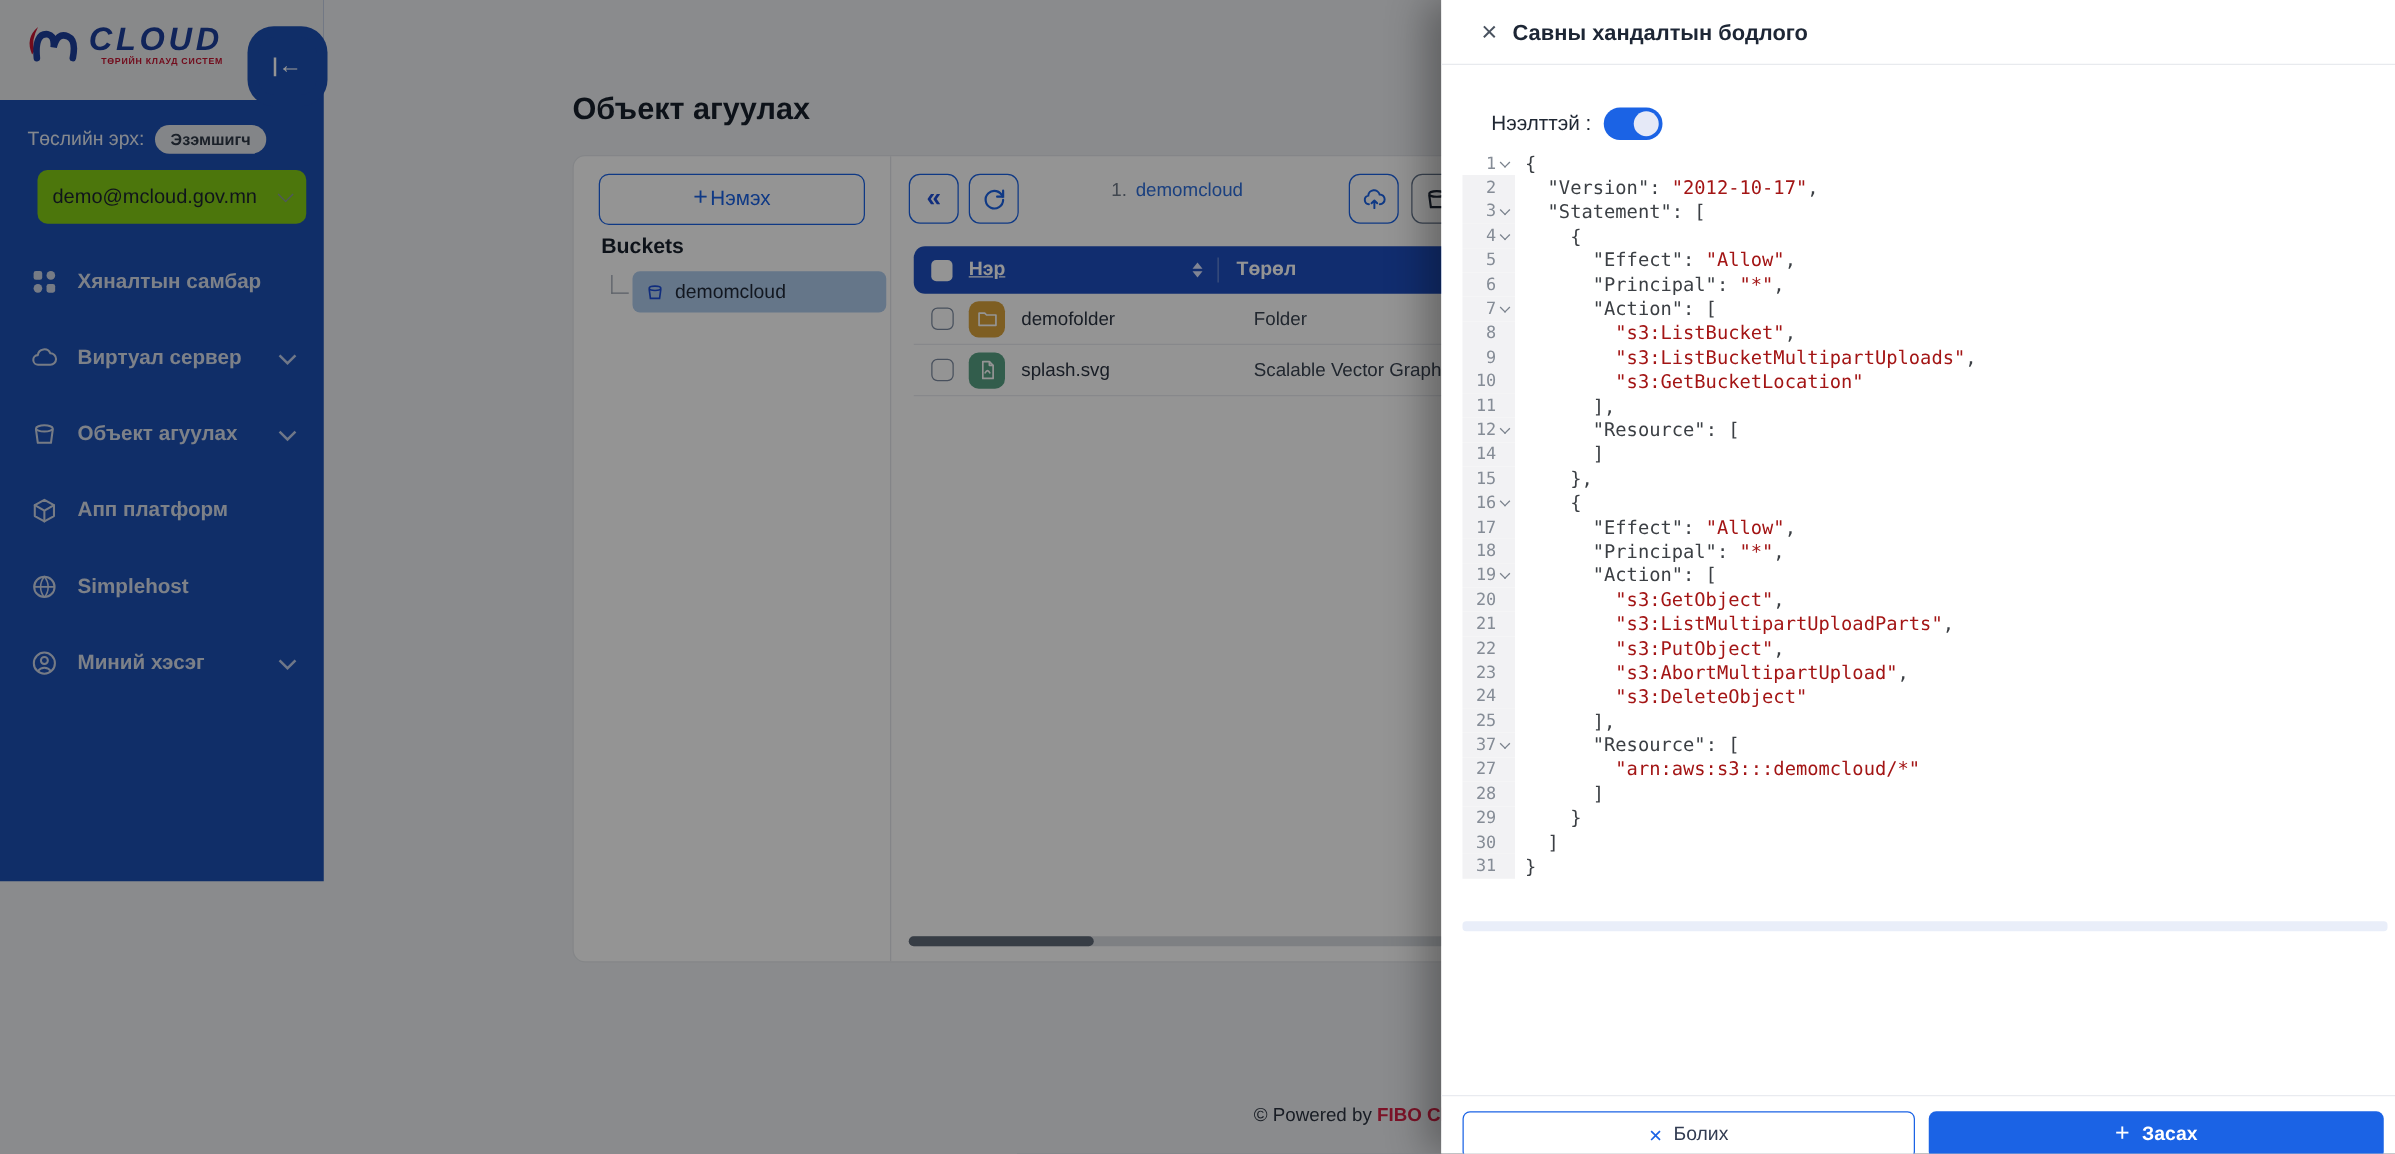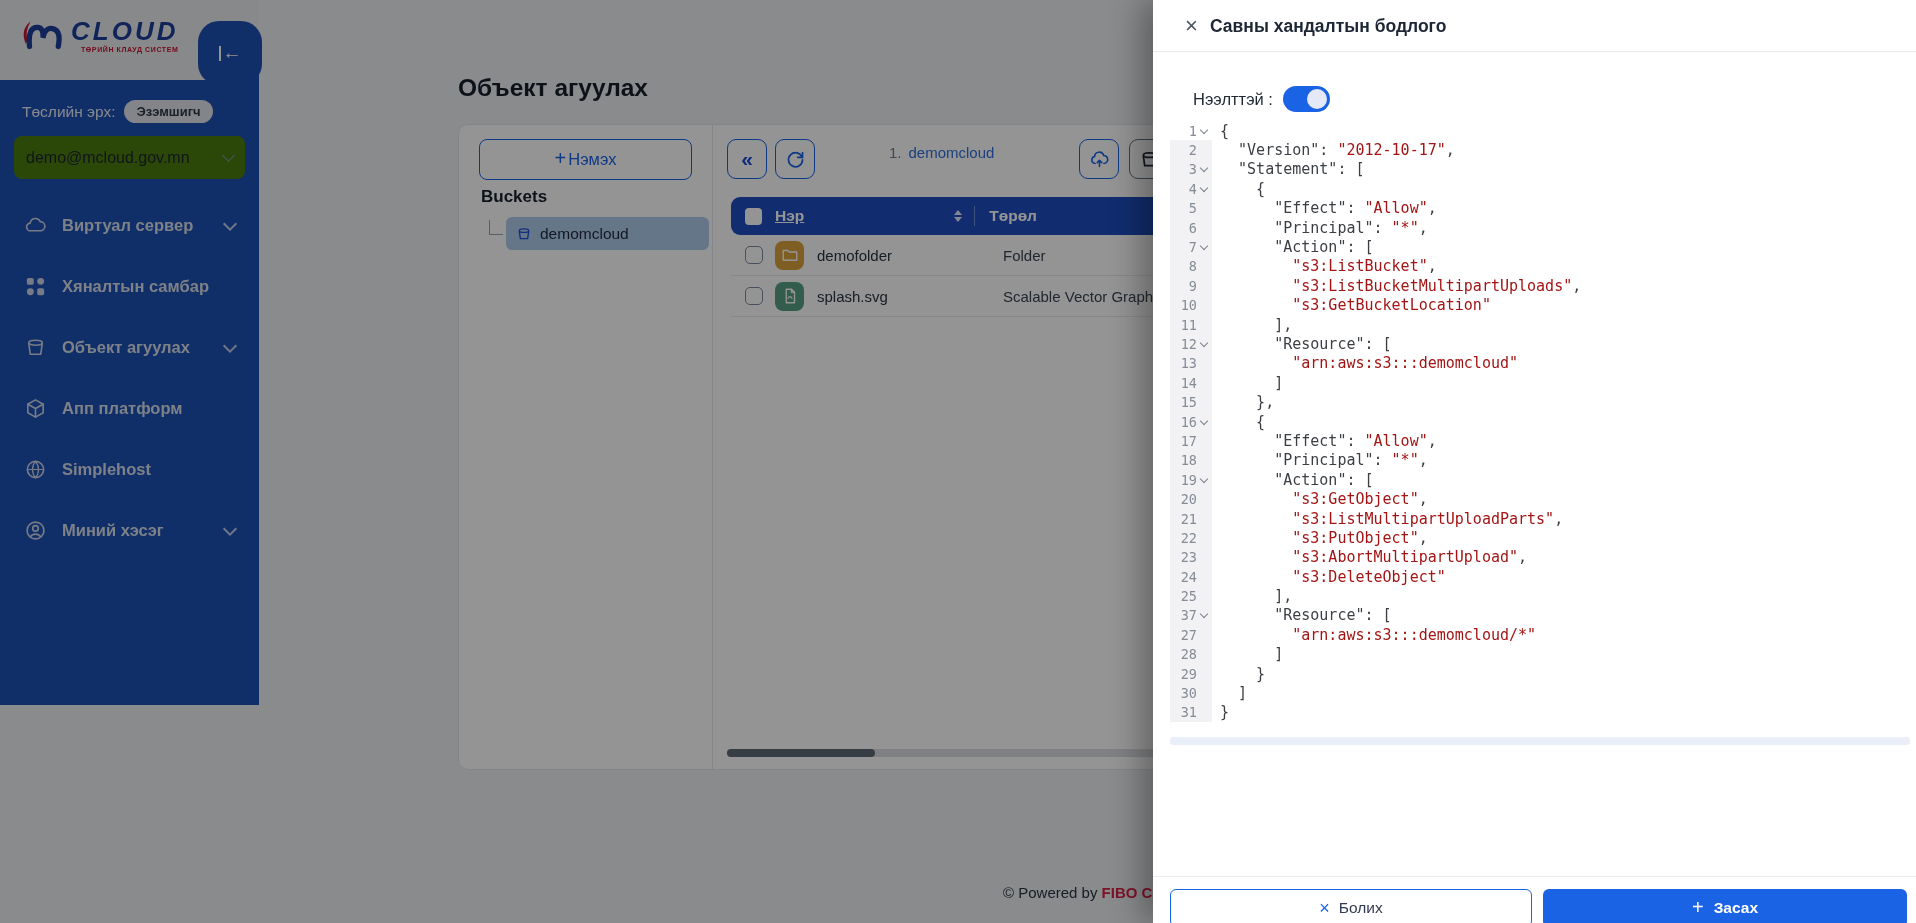--- a/index.html
+++ b/index.html
@@ -13,21 +13,21 @@
   .brand{font-size:26px;font-weight:700;font-style:italic;letter-spacing:3px;color:#1c3e9c;line-height:26px;}
   .brand-sub{font-size:7px;font-weight:700;letter-spacing:.6px;color:var(--c-brand-red,#c41531);text-align:right;margin-top:2px;}
   .collapse-btn{position:absolute;left:207px;top:30px;width:46px;height:46px;border:none;cursor:pointer;
     border-radius:12px;background:var(--c-sidebar,#1d50b4);box-shadow:0 0 0 9px var(--c-sidebar,#1d50b4);
     display:flex;align-items:center;justify-content:center;}
   .col-icon{color:#fff;font-size:19px;display:flex;align-items:center;gap:2px;}
   .col-icon .bar{display:inline-block;width:2px;height:15px;background:#fff;}
   .side-body{position:absolute;left:0;top:80px;width:259px;padding:20px 14px 0 14px;box-sizing:border-box;}
   .role-row{display:flex;align-items:center;gap:9px;color:#e6ebf4;font-size:15.5px;padding-left:8px;margin-bottom:13px;}
   .badge{background:#e2e5ea;color:#2f3947;font-size:13px;font-weight:600;padding:4px 12px;border-radius:12px;}
-  .acct-select{height:43px;background:#4d7c0f;border-radius:8px;display:flex;align-items:center;padding:0 12px;cursor:pointer;}
+  .acct-select{height:43px;background:#84cc16;border-radius:8px;display:flex;align-items:center;padding:0 12px;cursor:pointer;margin-left:16px;}
   .acct-select span.val{font-size:16px;color:#1c2430;}
   .chev{width:8px;height:8px;border-right:1.8px solid #8a94a6;border-bottom:1.8px solid #8a94a6;
         transform:rotate(45deg);margin-left:auto;margin-top:-4px;}
   .menu{margin-top:24px;}
   .menu-item{height:44px;display:flex;align-items:center;gap:15px;padding:0 10px;margin-bottom:17px;
              color:#d8deea;font-size:16.5px;font-weight:600;cursor:pointer;border-radius:8px;}
   .mi-icon{width:23px;height:23px;display:flex;align-items:center;justify-content:center;color:#ccd5e6;}
   .mi-icon svg{width:23px;height:23px;}
   .mi-chev{width:8px;height:8px;border-right:2px solid rgba(255,255,255,.72);border-bottom:2px solid rgba(255,255,255,.72);
            transform:rotate(45deg);margin-left:auto;margin-top:-3px;}
@@ -141,37 +141,37 @@
         <span>Төслийн эрх:</span>
         <span class="badge">Эзэмшигч</span>
       </div>
       <div class="acct-select">
         <span class="val">demo@mcloud.gov.mn</span>
         <span class="chev"></span>
       </div>
       <nav class="menu">
           <div class="menu-item">
             <span class="mi-icon">
-              <svg viewBox="0 0 24 24" fill="none" stroke="currentColor" stroke-width="1.7" stroke-linejoin="round" stroke-linecap="round">
-                <path d="M7 17.5a4 4 0 01-.5-8A5.5 5.5 0 0117 8a3.9 3.9 0 010 9.5z"></path>
-              </svg>
-            </span>
-            <span class="mi-label">Виртуал сервер</span>
-            <span class="mi-chev"></span>
-          </div>
-          <div class="menu-item">
-            <span class="mi-icon">
               <svg viewBox="0 0 20 20" fill="currentColor">
                 <rect x="2.5" y="2.5" width="6" height="6" rx="1.6"></rect>
                 <rect x="11.5" y="2.5" width="6" height="6" rx="3"></rect>
                 <rect x="2.5" y="11.5" width="6" height="6" rx="3"></rect>
                 <rect x="11.5" y="11.5" width="6" height="6" rx="1.6"></rect>
               </svg>
             </span>
             <span class="mi-label">Хяналтын самбар</span>
+          </div>
+          <div class="menu-item">
+            <span class="mi-icon">
+              <svg viewBox="0 0 24 24" fill="none" stroke="currentColor" stroke-width="1.7" stroke-linejoin="round" stroke-linecap="round">
+                <path d="M7 17.5a4 4 0 01-.5-8A5.5 5.5 0 0117 8a3.9 3.9 0 010 9.5z"></path>
+              </svg>
+            </span>
+            <span class="mi-label">Виртуал сервер</span>
+            <span class="mi-chev"></span>
           </div>
           <div class="menu-item">
             <span class="mi-icon">
               <svg viewBox="0 0 24 24" fill="none" stroke="currentColor" stroke-width="1.7" stroke-linejoin="round" stroke-linecap="round">
                 <path d="M5 8l1.5 11h11L19 8"></path>
                 <ellipse cx="12" cy="7" rx="7" ry="2.6"></ellipse>
               </svg>
             </span>
             <span class="mi-label">Объект агуулах</span>
             <span class="mi-chev"></span>
@@ -405,27 +405,20 @@
           <span class="gut">
             <span class="num">12</span>
             <span class="fold">
               <i></i>
             </span>
           </span>
           <span class="ct">      <span class="tk-key">"Resource"</span>: [</span>
         </div>
         <div class="cl">
           <span class="gut">
-            <span class="num">13</span>
-            <span class="fold"></span>
-          </span>
-          <span class="ct">        <span class="tk-str">"arn:aws:s3:::demomcloud"</span></span>
-        </div>
-        <div class="cl">
-          <span class="gut">
             <span class="num">14</span>
             <span class="fold"></span>
           </span>
           <span class="ct">      ]</span>
         </div>
         <div class="cl">
           <span class="gut">
             <span class="num">15</span>
             <span class="fold"></span>
           </span>

